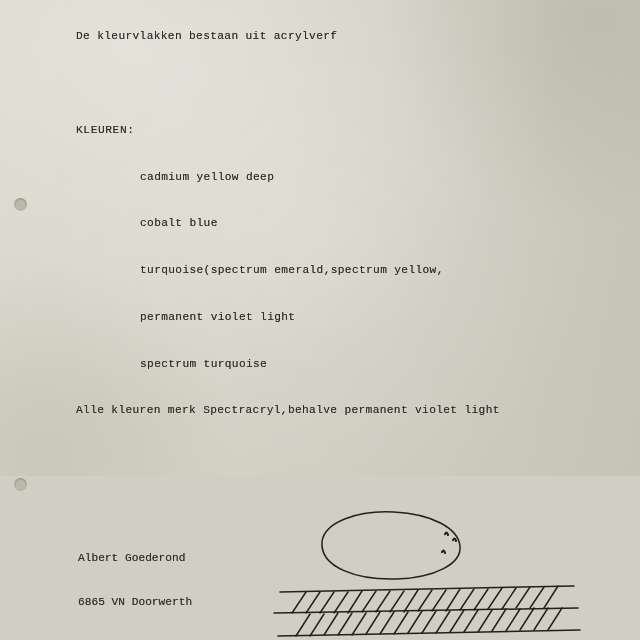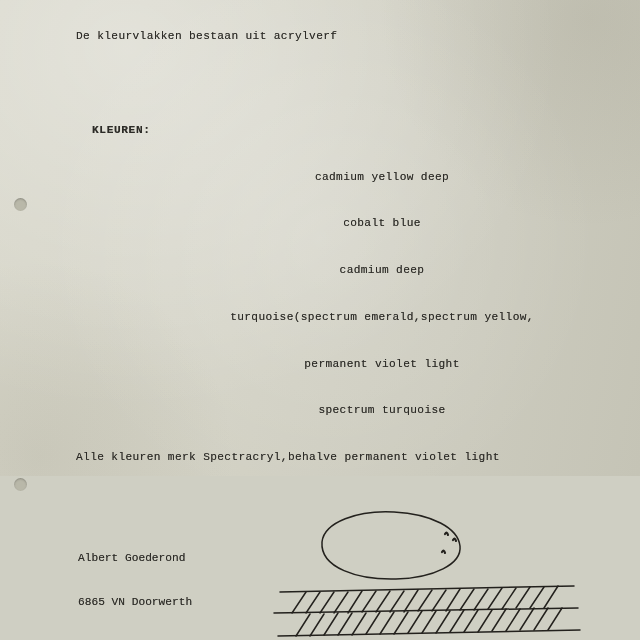--- a/index.html
+++ b/index.html
@@ -51,22 +51,22 @@
     top: -2px;
     width: 548px;
     color: #2c2b27;
     font-size: 11.2px;
     line-height: 15.6px;
     letter-spacing: 0.35px;
     white-space: pre-wrap;
     text-shadow: 0 0 0.6px rgba(50,48,40,0.55);
   }
   .line { white-space: pre; }
-  .ind-hdr { font-weight: 700; letter-spacing: 0.6px; margin-left: 16px; }
-  .indent-colors { padding-left: 64px; text-align: center; }
+  .ind-hdr { font-weight: 400; letter-spacing: 0.6px; }
+  .indent-colors { padding-left: 64px; }
   .indent-sub { padding-left: 128px; }
 
   .gap { height: 15.6px; }
 
   
   .address {
     position: absolute;
     left: 78px;
     top: 522px;
     color: #2c2b27;
@@ -93,21 +93,20 @@
 
   <div class="punch p1"></div>
   <div class="punch p2"></div>
 
   <div class="typed">
     <div class="line">De kleurvlakken bestaan uit acrylverf</div>
     <div class="gap"></div>
     <div class="line ind-hdr">KLEUREN:</div>
     <div class="line indent-colors">cadmium yellow deep</div>
     <div class="line indent-colors">cobalt blue</div>
-    <div class="line indent-colors">cadmium deep</div>
     <div class="line indent-colors">turquoise(spectrum emerald,spectrum yellow,</div>
     <div class="line indent-colors">permanent violet light</div>
     <div class="line indent-colors">spectrum turquoise</div>
     <div class="line">Alle kleuren merk Spectracryl,behalve permanent violet light</div>
     
     
     
     
     
     

